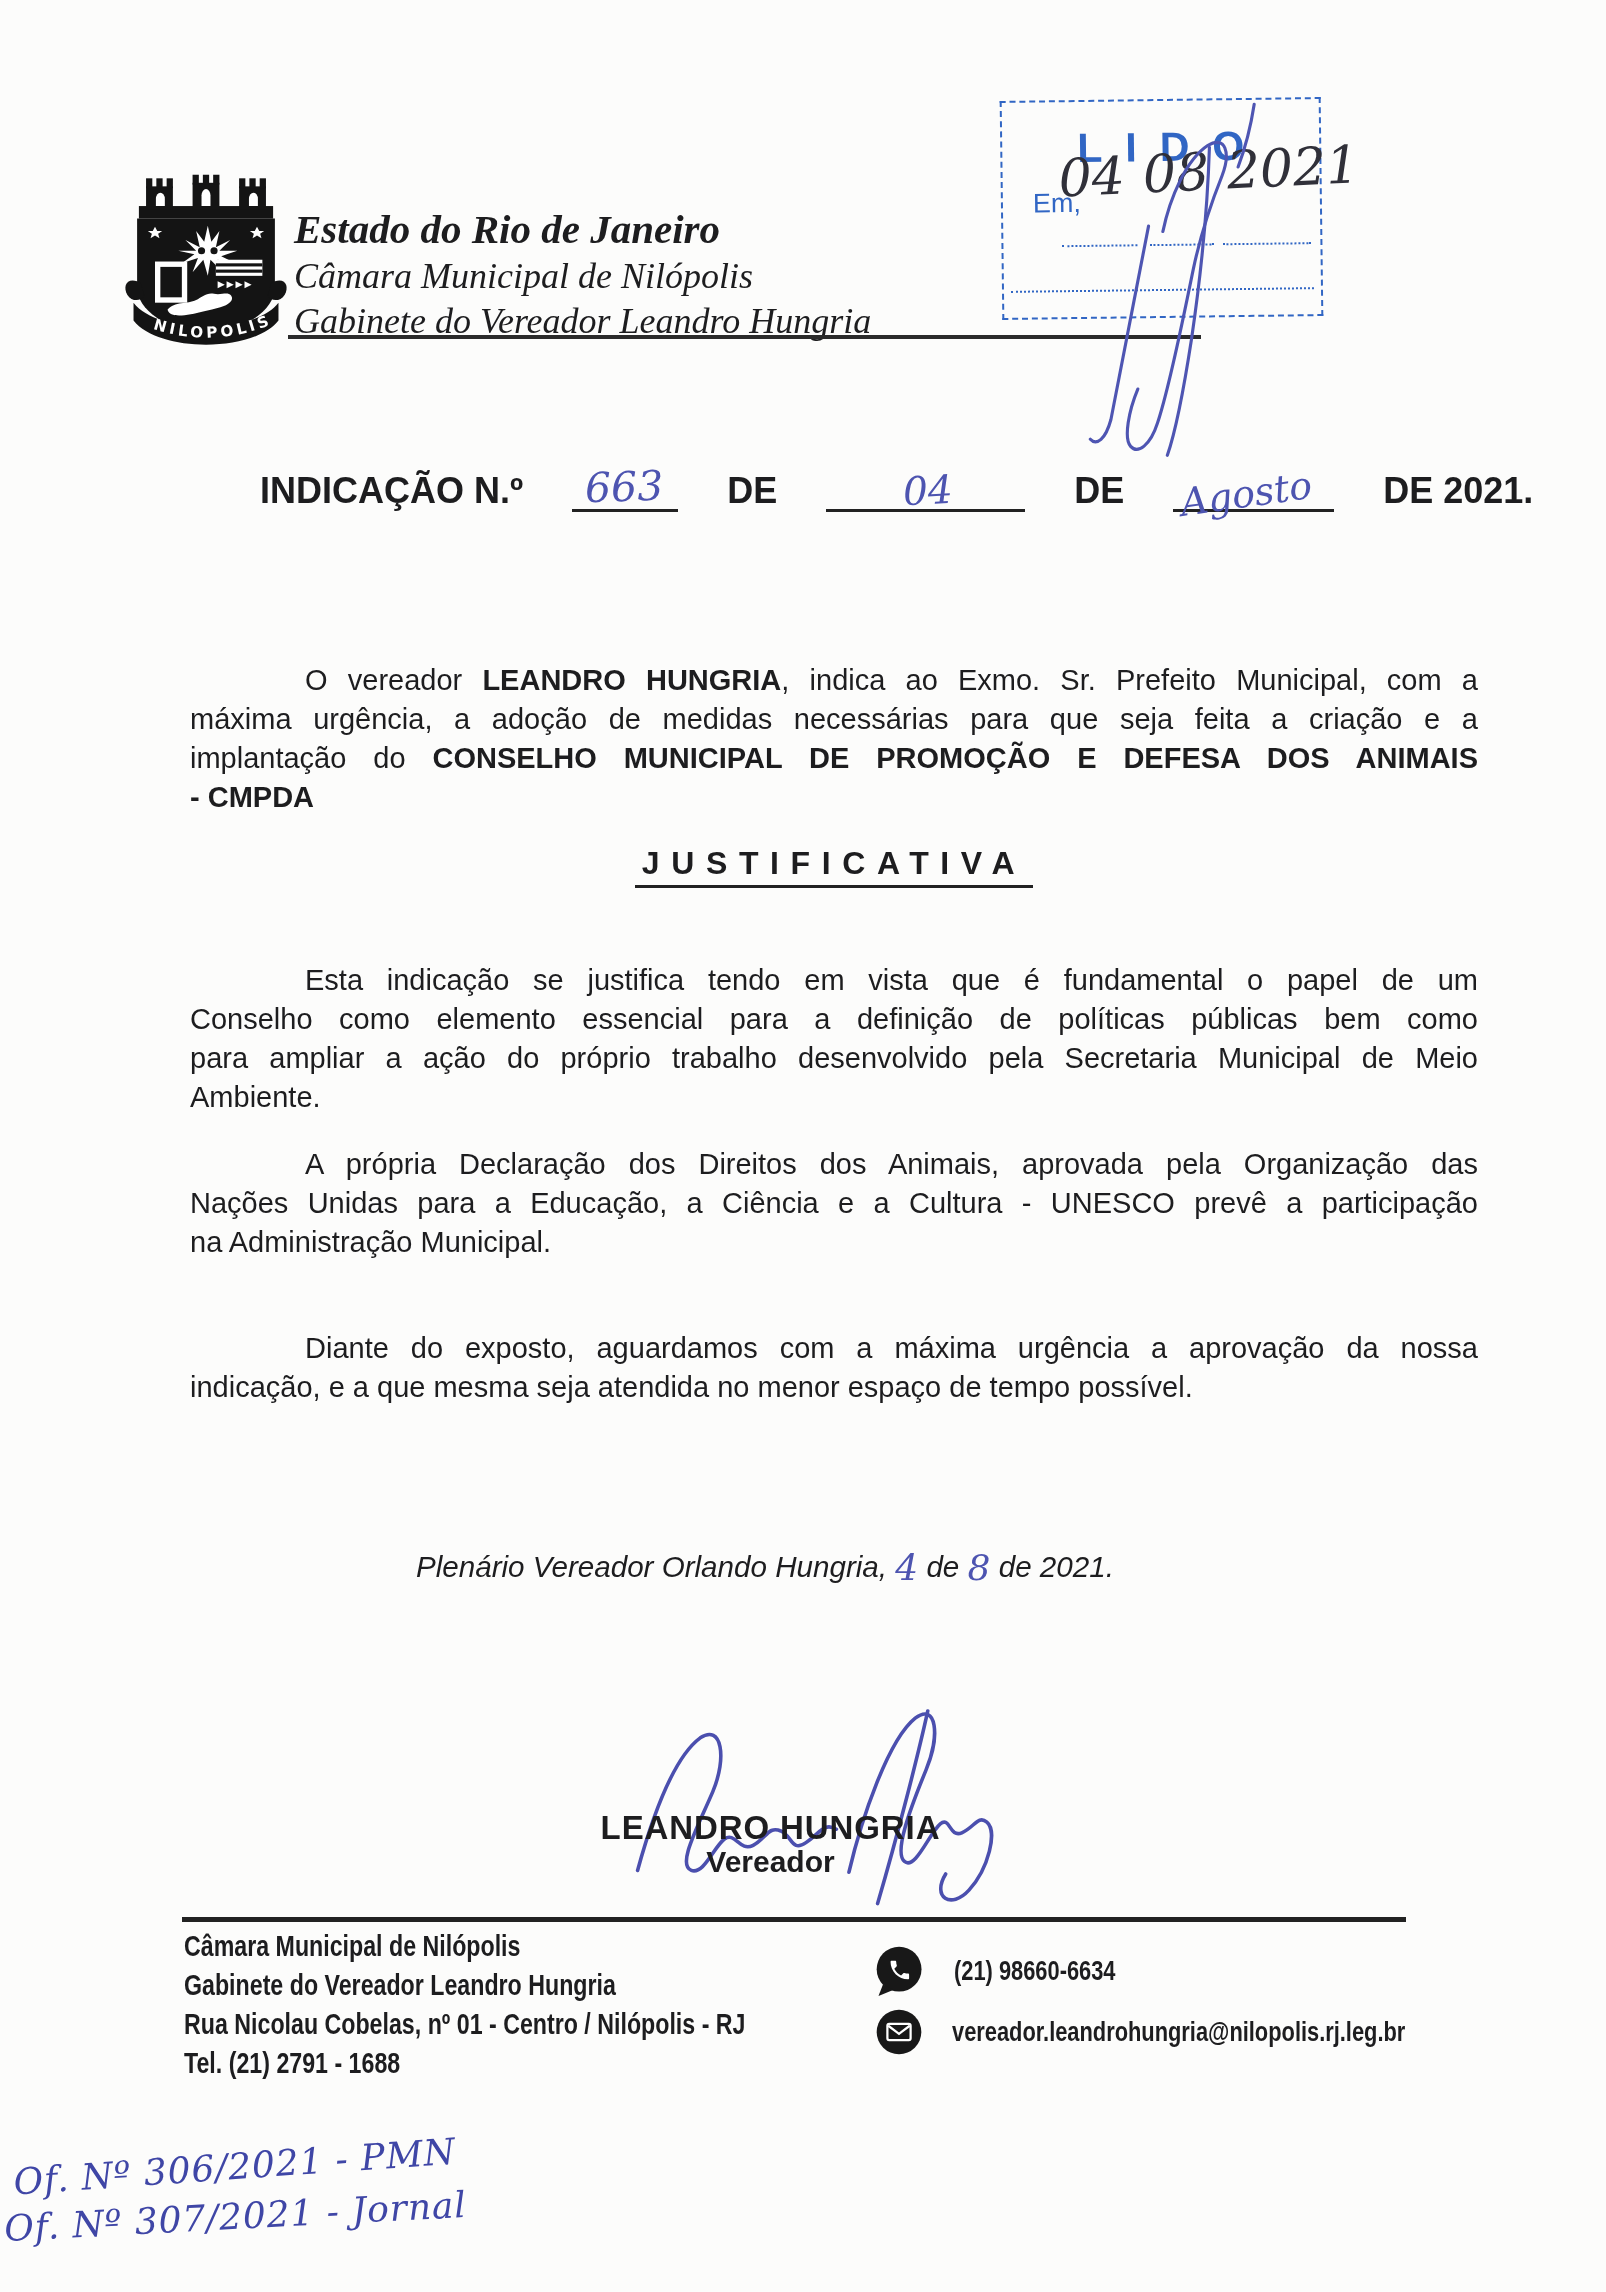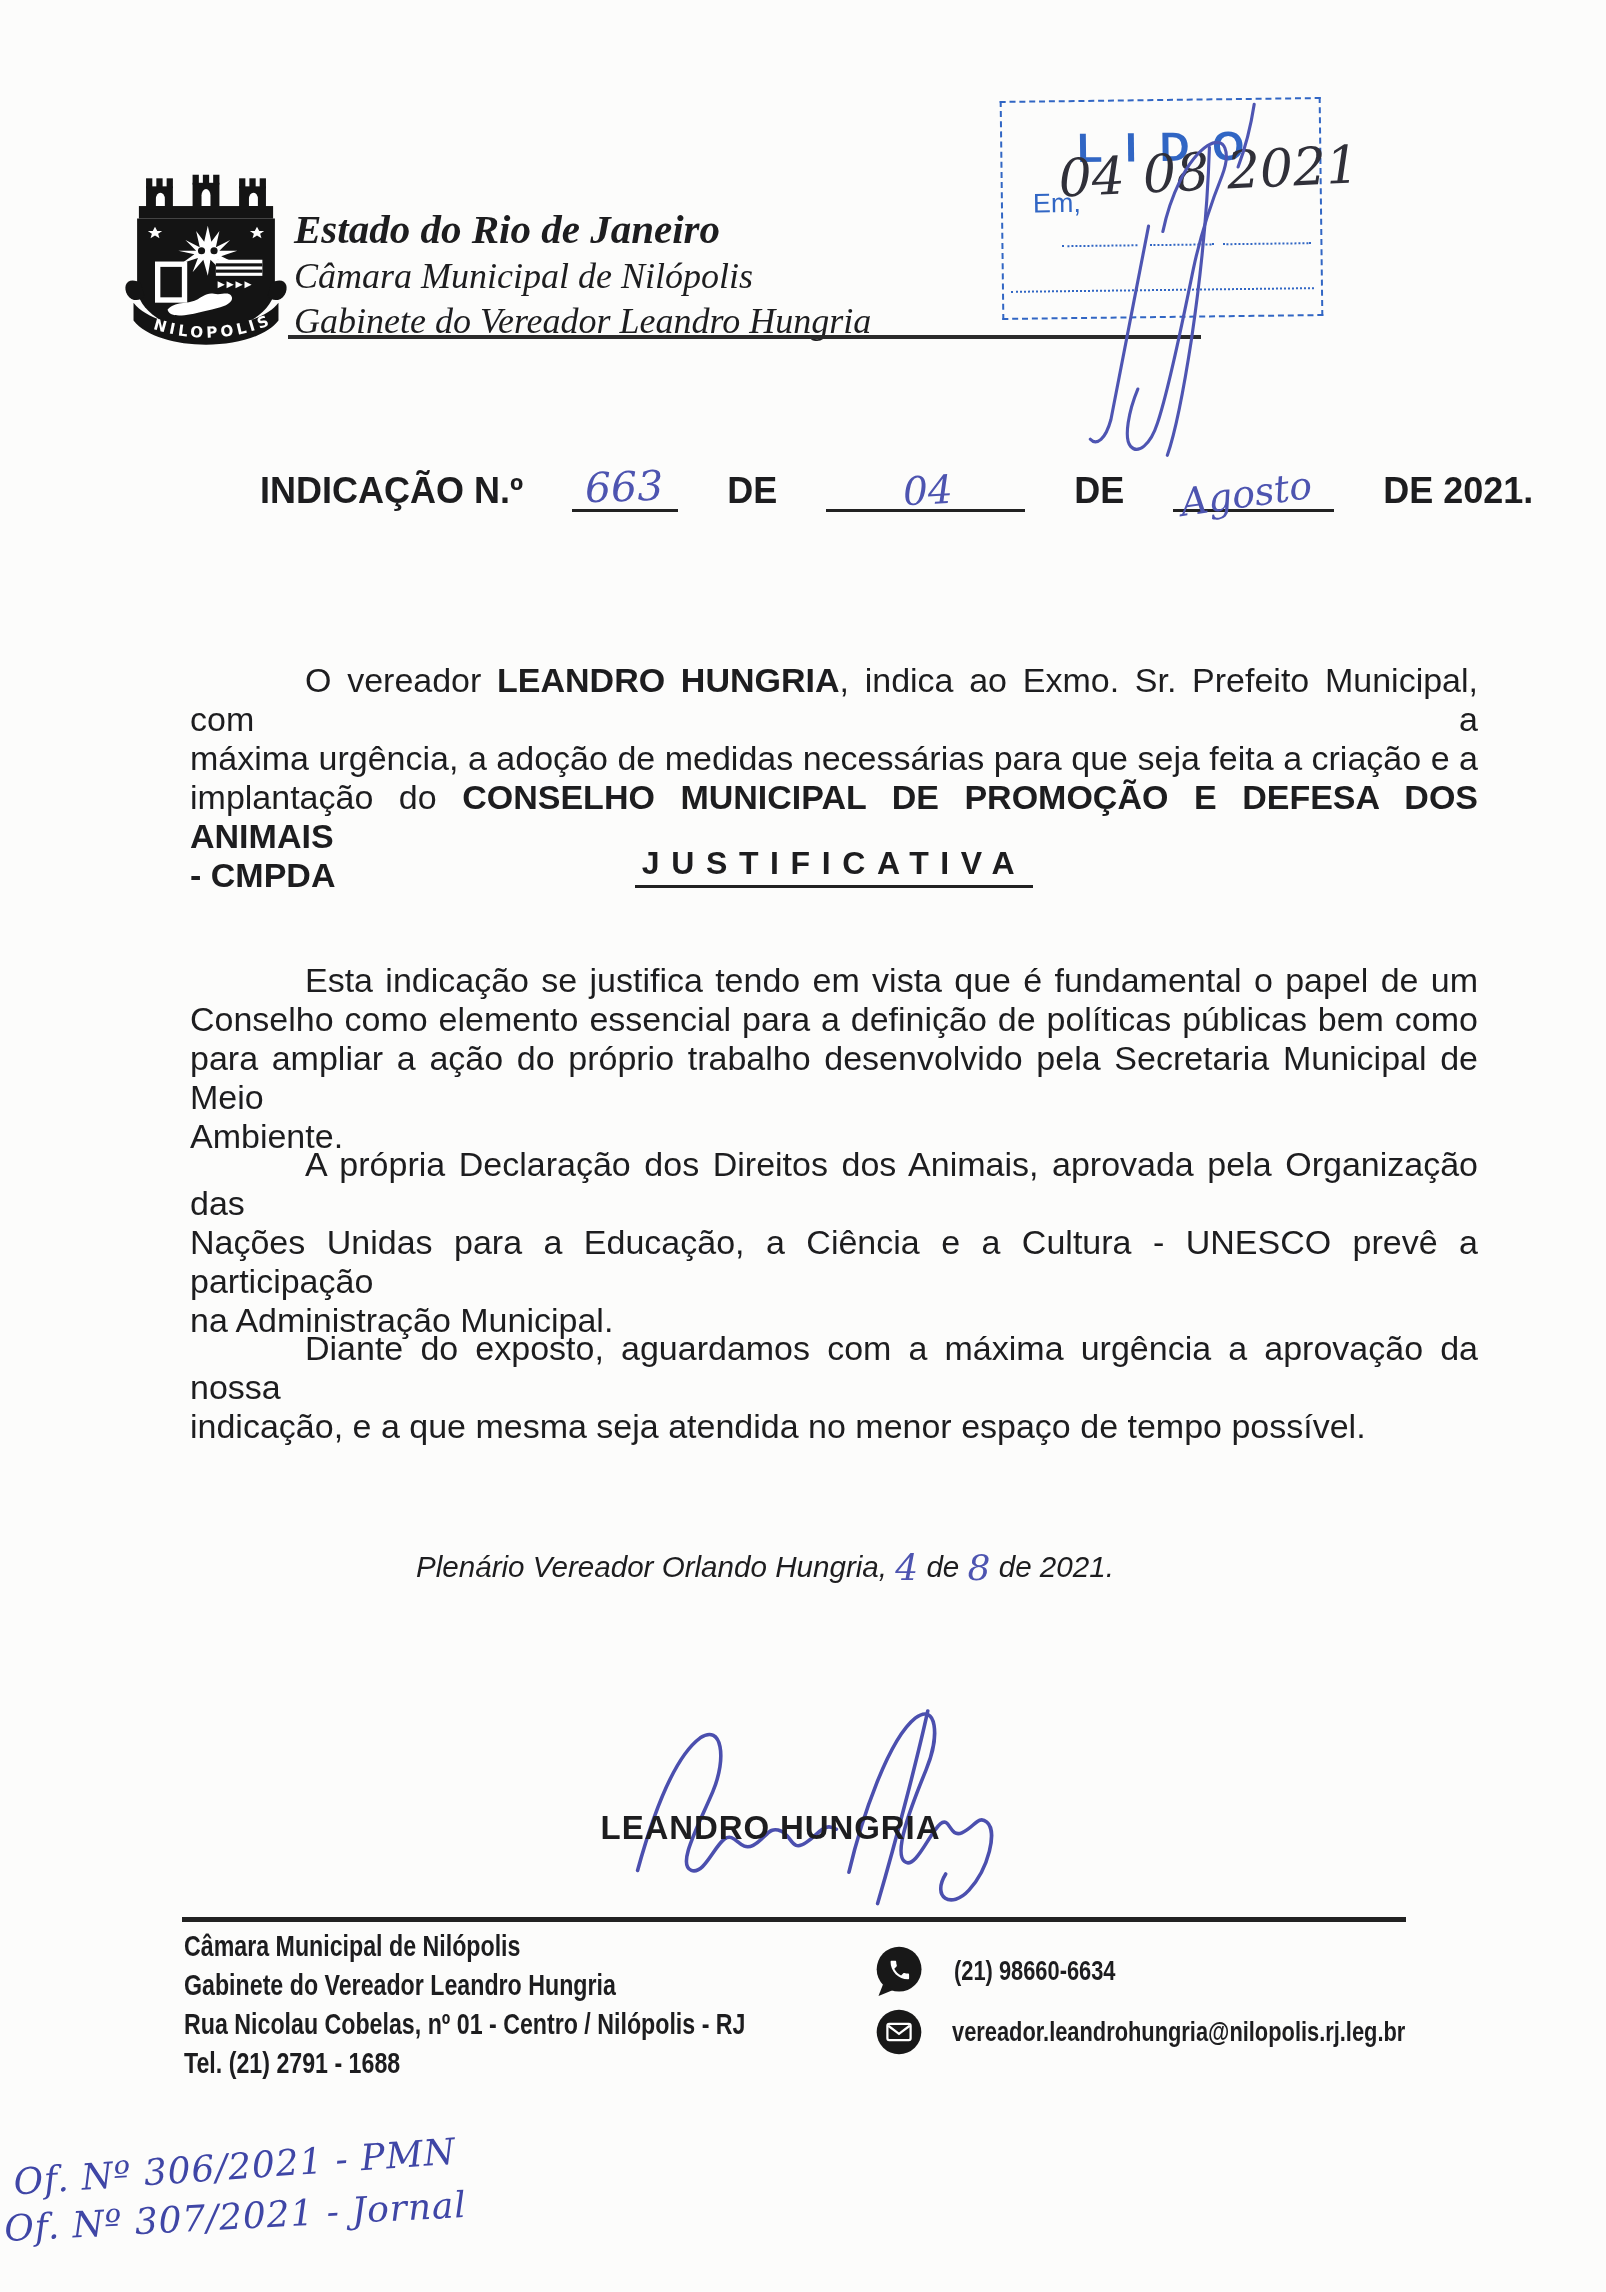--- a/index.html
+++ b/index.html
@@ -32,21 +32,21 @@
 
   
   #indication{left:260px;top:462px;display:flex;align-items:flex-end;
     font-size:36px;font-weight:bold;white-space:nowrap;gap:40px;}
   #indication .blank{display:inline-block;border-bottom:3.6px solid #222;height:47px;
     position:relative;margin:0 9px;}
   #indication .b1{width:106px;} #indication .b2{width:199px;} #indication .b3{width:161px;}
   #indication .hand{position:absolute;font-weight:normal;}
 
   
-  .para{left:190px;width:1288px;font-size:34px;}
+  .para{left:190px;width:1288px;font-size:29px;}
   .para .line{line-height:39px;text-align:justify;text-align-last:justify;}
   .para .line.last{text-align-last:left;}
   .para .indent{text-indent:115px;}
   #heading-wrap{left:190px;top:845px;width:1288px;text-align:center;}
   #heading-wrap span{display:inline-block;font-size:32px;font-weight:bold;letter-spacing:11.6px;
     border-bottom:3.6px solid #222;padding:0 7.2px 2.7px 7.2px;}
 
   
   #plenary{left:416px;top:1544px;font-size:29.6px;font-style:italic;white-space:nowrap;}
   #plenary .hand{font-size:36px;position:relative;top:2.7px;}
@@ -216,20 +216,21 @@
 
   <svg class="abs" style="left:591px;top:1693px;" width="412" height="233" viewBox="660 1890 460 260">
     <g fill="none" stroke="#4b4fae" stroke-width="4" stroke-linecap="round">
       <path d="M712 2088 C728 2030 752 1962 782 1940 C806 1924 812 1962 796 2000 C778 2042 756 2082 772 2088 C786 2093 797 2062 809 2053 C821 2044 826 2068 841 2060 C856 2052 858 2038 872 2044 C885 2050 884 2068 900 2057 C916 2046 920 2034 934 2042"></path>
       <path d="M948 2090 C962 2030 992 1942 1022 1918 C1046 1900 1050 1938 1034 1976 C1016 2020 998 2068 1010 2078 C1022 2088 1038 2046 1050 2036 C1061 2027 1060 2052 1074 2046 C1088 2040 1092 2026 1102 2034 C1114 2044 1104 2086 1082 2110 C1062 2132 1040 2118 1056 2092"></path>
       <path d="M1036 1910 C1026 1956 1002 2050 980 2125"></path>
     </g>
   </svg>
 
   <div class="abs" id="sig-name">LEANDRO HUNGRIA</div>
+  <div class="abs" id="sig-role">Vereador</div>
 
   <div class="abs" id="footer-rule"></div>
 
   <div class="abs" id="footer-left">
     <div>Câmara Municipal de Nilópolis</div>
     <div>Gabinete do Vereador Leandro Hungria</div>
     <div>Rua Nicolau Cobelas, nº 01 - Centro / Nilópolis - RJ</div>
     <div>Tel. (21) 2791 - 1688</div>
   </div>
 

